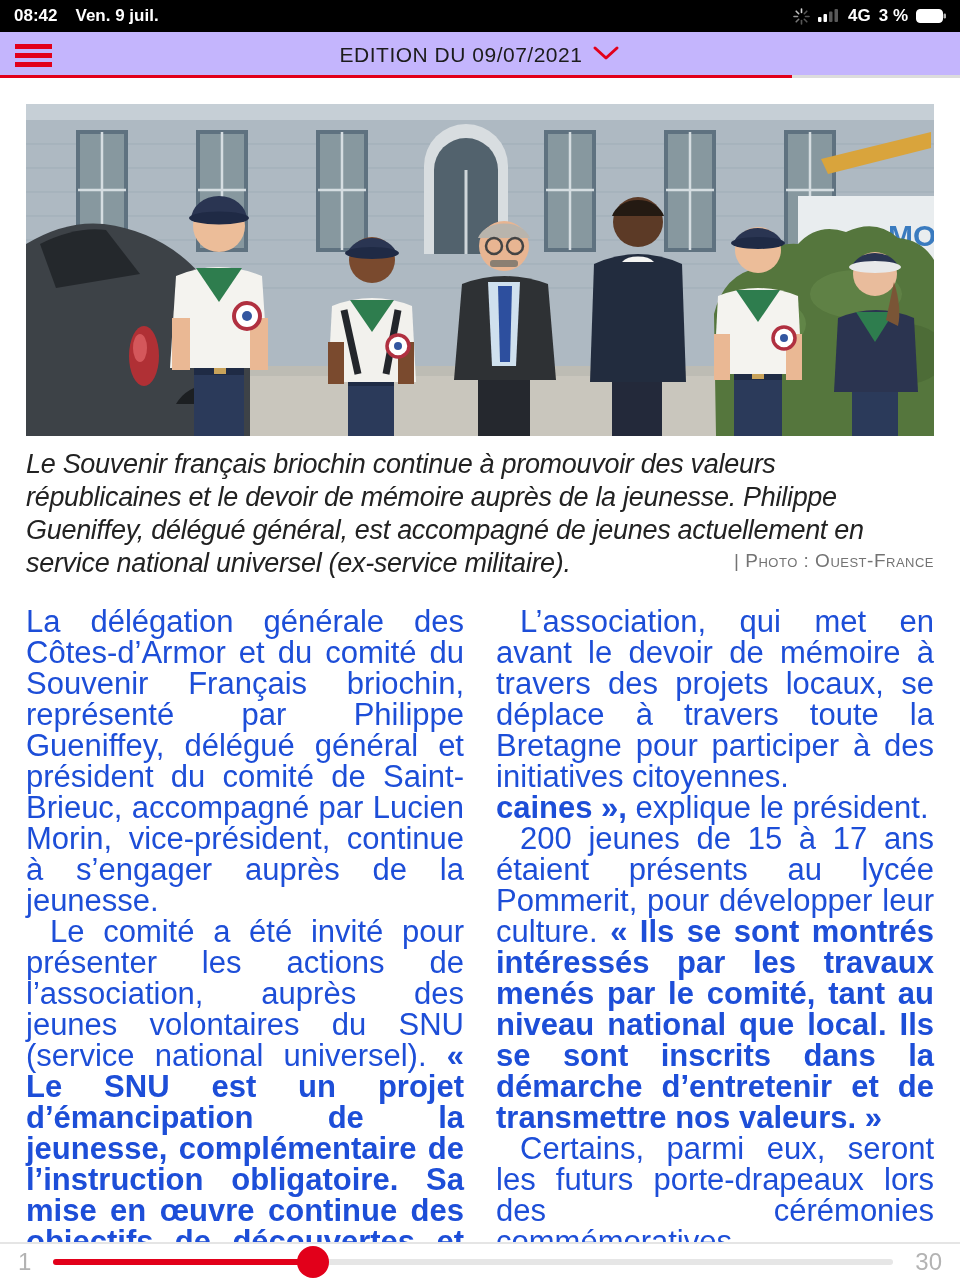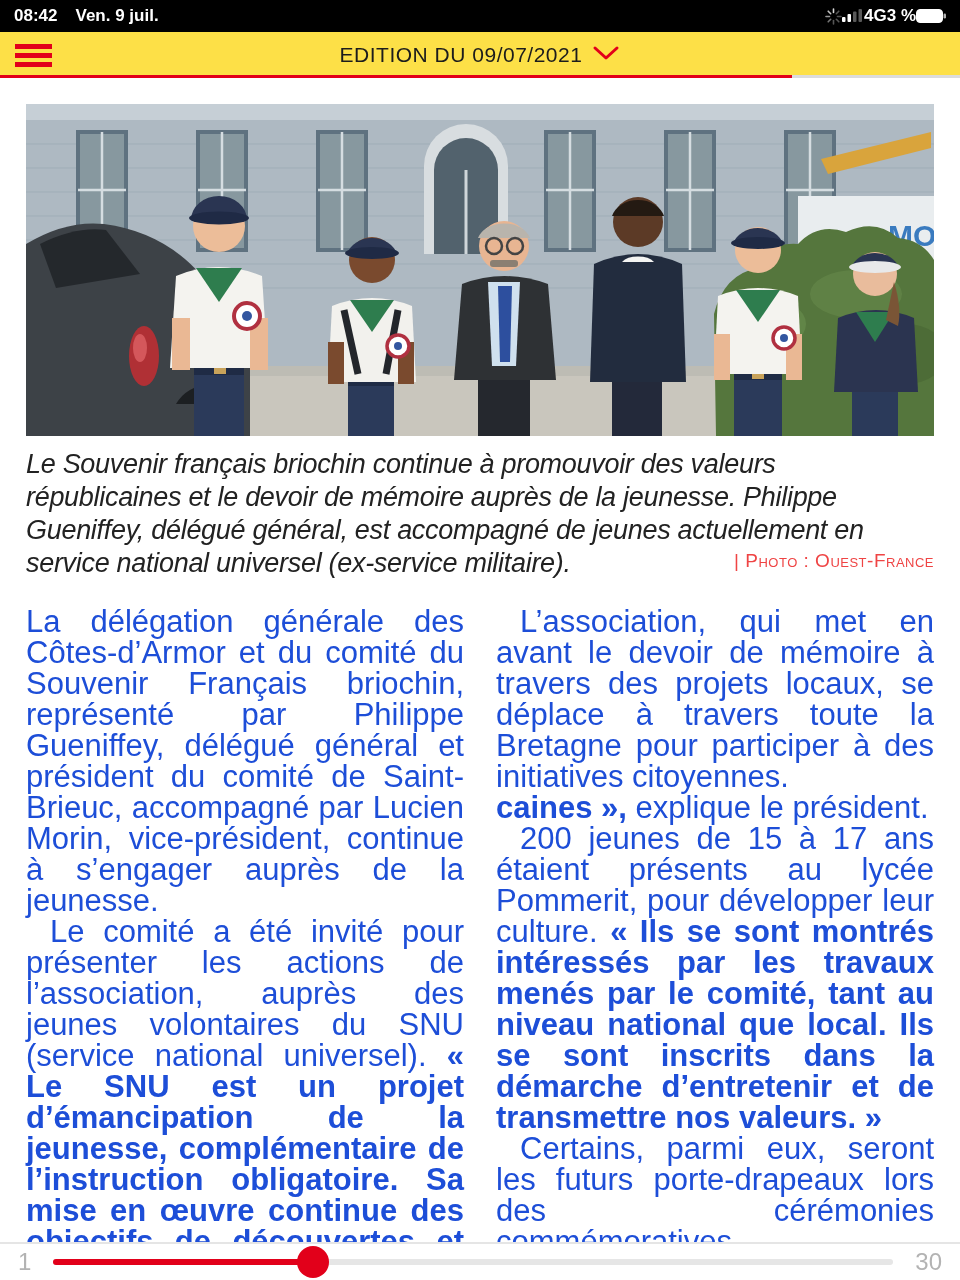--- a/index.html
+++ b/index.html
@@ -9,24 +9,24 @@
     background:#ffffff; color:#1a1a1a;
     position:relative; overflow:hidden;
   }
   
   .status-bar{
     height:27px; background:#000; color:#fff;
     display:flex; justify-content:space-between; align-items:center;
     padding:16px 14px; font-size:17px; font-weight:bold;
   }
   .status-left{ display:flex; gap:18px; align-items:center;}
-  .status-right{ display:flex; align-items:center; font-weight:bold;}
+  .status-right{ display:flex; gap:8px; align-items:center; font-weight:bold;}
   .status-right svg{ display:block; }
   
-  .header{ position:relative; height:46px; background:#fde047; }
+  .header{ position:relative; height:46px; background:#c4b5fd; }
   .hamburger{ position:absolute; left:15px; top:12px; width:37px; cursor:pointer;}
   .hamburger span{ display:block; height:4.5px; background:#e2001a; margin-bottom:4.5px; }
   .header-title{
     position:absolute; left:0; right:0; top:0; height:100%;
     display:flex; align-items:center; justify-content:center; gap:10px;
     font-size:21px; color:#1c1c1c; letter-spacing:.5px; cursor:pointer;
   }
   .header-progress{ position:absolute; left:0; bottom:0; width:100%; height:3px; background:#dcdcdc; }
   .header-progress .fill{ height:100%; background:#e2001a; }
   
@@ -36,21 +36,21 @@
     color:#111; white-space:nowrap;
   }
   .photo{ margin-top:26px; width:908px; height:332px; overflow:hidden; background:#d946ef; }
   .caption{
     position:relative; margin-top:12px; font-style:italic;
     font-size:27px; line-height:33px; color:#222; letter-spacing:-.3px;
   }
   .caption .credit{
     position:absolute; right:0; bottom:3px;
     font-style:normal; font-variant:small-caps; letter-spacing:.5px;
-    font-size:19px; color:#ef4444;
+    font-size:19px; color:#737373;
   }
   .columns{ margin-top:26px; display:flex; gap:32px; }
   .col{ flex:1; font-size:31px; line-height:31px; text-align:justify; color:#1d4ed8; }
   .col p.indent{ text-indent:24px; }
   .col .bold{ font-weight:bold; }
   
   .footer{
     position:absolute; left:0; bottom:0; width:100%; height:38px;
     border-top:2px solid #e5e5e5; background:#fff;
     display:flex; align-items:center; padding:0 18px; gap:14px;

